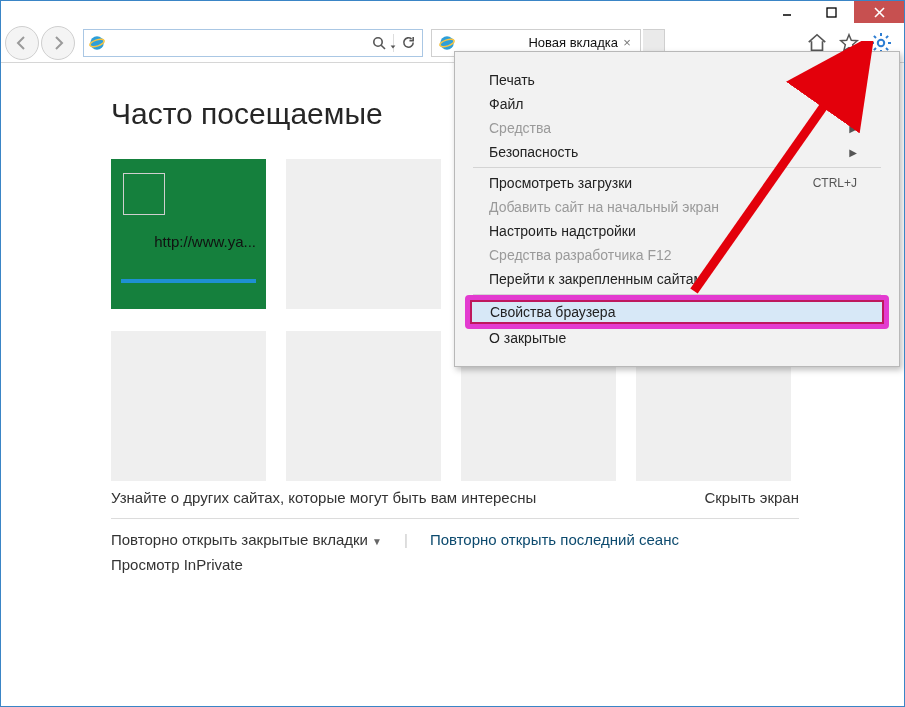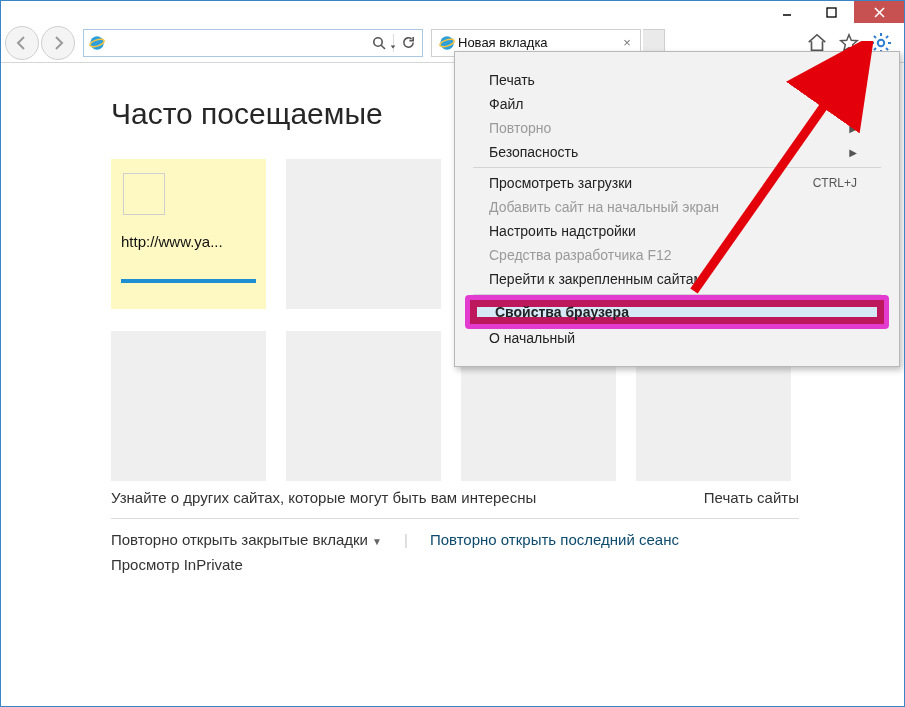--- a/index.html
+++ b/index.html
@@ -21,55 +21,55 @@
 .addr-wrap { flex: 0 0 340px; height: 28px; border: 1px solid #aac7e4; background: #fff; display: flex; align-items: center; margin-left: 6px; }
 .addr-wrap .ie-icon { width: 26px; display: flex; align-items: center; justify-content: center; }
 .addr-wrap input { flex: 1; border: none; outline: none; font-size: 13px; height: 100%; }
 .addr-wrap .addr-icon { width: 28px; height: 100%; display: flex; align-items: center; justify-content: center; color: #555; border-left: 0; }
 .addr-wrap .addr-search { position: relative; }
 .addr-wrap .addr-search:after { content: ""; position: absolute; right: -2px; top: 54%; border-left: 4px solid #555; border-top: 3px solid transparent; border-bottom: 3px solid transparent; transform: rotate(90deg) scale(.8); }
 .addr-wrap .divider { width: 1px; height: 18px; background: #ddd; }
 
 .tab { flex: 0 0 210px; height: 28px; border: 1px solid #cfcfcf; border-bottom: 1px solid #cfcfcf; background: #fff; display: flex; align-items: center; margin-left: 6px; padding: 0 4px; }
 .tab .ie-icon { width: 22px; display: flex; align-items: center; justify-content: center; }
-.tab .tab-title { flex: 1; font-size: 13px; color: #111; white-space: nowrap; overflow: hidden; }
+.tab .tab-title { flex: 1; font-size: 13px; color: #111; white-space: nowrap; overflow: hidden; text-align: right; }
 .tab .tab-close { width: 18px; color: #777; font-size: 13px; text-align: center; }
 .newtab-btn { width: 22px; height: 28px; border: 1px solid #cfcfcf; border-left: 0; background: #eaeaea; }
 
 .rt-icons { margin-left: auto; display: flex; gap: 6px; align-items: center; padding-right: 6px; }
 .rt-icons .ico { width: 26px; height: 26px; display: flex; align-items: center; justify-content: center; color: #555; }
 .rt-icons .gear { color: #2d7dd2; }
 
 
 .content { padding: 34px 16px 0 110px; position: relative; height: calc(100% - 62px); }
 h1.freq { font-size: 30px; font-weight: 300; color: #262626; margin-bottom: 28px; }
 .grid { display: grid; grid-template-columns: repeat(4, 155px); grid-template-rows: 150px 150px; gap: 22px 20px; }
 .tile { background: #efefef; position: relative; }
-.tile.first { background: #fef9c3; }
+.tile.first { background: #15803d; text-align: right; }
 .tile.first .thumb { width: 42px; height: 42px; border: 1px solid #cfcfcf; margin: 14px 0 0 12px; }
 .tile.first .url { margin: 18px 0 0 10px; font-size: 15px; color: #111; white-space: nowrap; overflow: hidden; max-width: 135px; }
 .tile.first .bar { position: absolute; bottom: 26px; left: 10px; right: 10px; height: 4px; background: #1e90d2; }
 
 .links { width: 688px; }
 .links .row { display: flex; justify-content: space-between; font-size: 15px; color: #333; padding: 8px 0; }
 .links .sep { height: 1px; background: #dcdcdc; margin: 4px 0; }
 .links .muted { color: #0c4a6e; }
 .links .left-group { display: flex; align-items: center; gap: 22px; flex-wrap: wrap; }
 .links a { color: #333; text-decoration: none; }
 .caret { font-size: 10px; color: #666; }
 .pipe { color: #ccc; }
 
 
 .menu { position: absolute; top: 50px; right: 4px; width: 446px; background: #f2f2f2; border: 1px solid #b8b8b8; box-shadow: 2px 3px 6px rgba(0,0,0,.25); font-size: 14px; color: #222; padding: 16px; z-index: 10; }
 .menu .mi { display: flex; align-items: center; justify-content: space-between; height: 24px; padding: 0 26px 0 18px; }
 .menu .mi.disabled { color: #9a9a9a; }
 .menu .mi .sub { color: #555; font-size: 12px; }
 .menu .mi .arrow { font-size: 10px; color: #555; }
 .menu .sep { height: 1px; background: #d4d4d4; margin: 3px 2px; }
-.menu .mi.highlight { background: #d7e8f7; border: 7px solid #be185d; margin: -1px; font-weight: bold; }
+.menu .mi.highlight { background: #d7e8f7; border: 2px solid #be185d; margin: -1px; }
 .menu .hl-wrap { border: 5px solid #e33bd0; border-radius: 4px; margin: -3px -6px; padding: 0; position: relative; }
 .menu .hl-wrap .mi { margin: 0; }
 
 
 .arrow-anno { position: absolute; top: 40px; right: 20px; width: 220px; height: 260px; pointer-events: none; z-index: 20; }
 
 svg.ie-logo { width: 18px; height: 18px; }
 </style>
 </head>
 <body>
@@ -183,21 +183,21 @@
     <div class="tile"></div>
     <div class="tile"></div>
     <div class="tile"></div>
     <div class="tile"></div>
     <div class="tile"></div>
   </div>
 
   <div class="links">
     <div class="row">
       <a href="#">Узнайте о других сайтах, которые могут быть вам интересны</a>
-      <a href="#">Печать сайты</a>
+      <a href="#">Скрыть экран</a>
     </div>
     <div class="sep"></div>
     <div class="row">
       <div class="left-group">
         <span>
           <a href="#">Повторно открыть закрытые вкладки</a>
           <span class="caret">▼</span>
         </span>
         <span class="pipe">|</span>
         <span class="muted">Повторно открыть последний сеанс</span>
@@ -212,21 +212,21 @@
 <div class="menu">
   <div class="mi">
     <span>Печать</span>
       <span class="arrow">▶</span>
   </div>
   <div class="mi">
     <span>Файл</span>
       <span class="arrow">▶</span>
   </div>
   <div class="mi disabled">
-    <span>Повторно</span>
+    <span>Средства</span>
       <span class="arrow">▶</span>
   </div>
   <div class="mi">
     <span>Безопасность</span>
       <span class="arrow">▶</span>
   </div>
   <div class="sep"></div>
   <div class="mi">
     <span>Просмотреть загрузки</span>
     <span class="sub">CTRL+J</span>
@@ -243,21 +243,21 @@
   <div class="mi">
     <span>Перейти к закрепленным сайтам</span>
   </div>
   <div class="sep"></div>
   <div class="hl-wrap">
     <div class="mi highlight">
       <span>Свойства браузера</span>
     </div>
   </div>
   <div class="mi">
-    <span>О начальный</span>
+    <span>О закрытые</span>
   </div>
 </div>
 
 <svg class="arrow-anno" viewBox="0 0 220 260">
   <defs>
     <marker id="ah" markerWidth="10" markerHeight="10" refX="7" refY="5" orient="auto">
       <path d="M0,0 L10,5 L0,10 z" fill="#e3000b"></path>
     </marker>
   </defs>
   <line x1="30" y1="250" x2="195" y2="15" stroke="#e3000b" stroke-width="9" marker-end="url(#ah)"></line>

